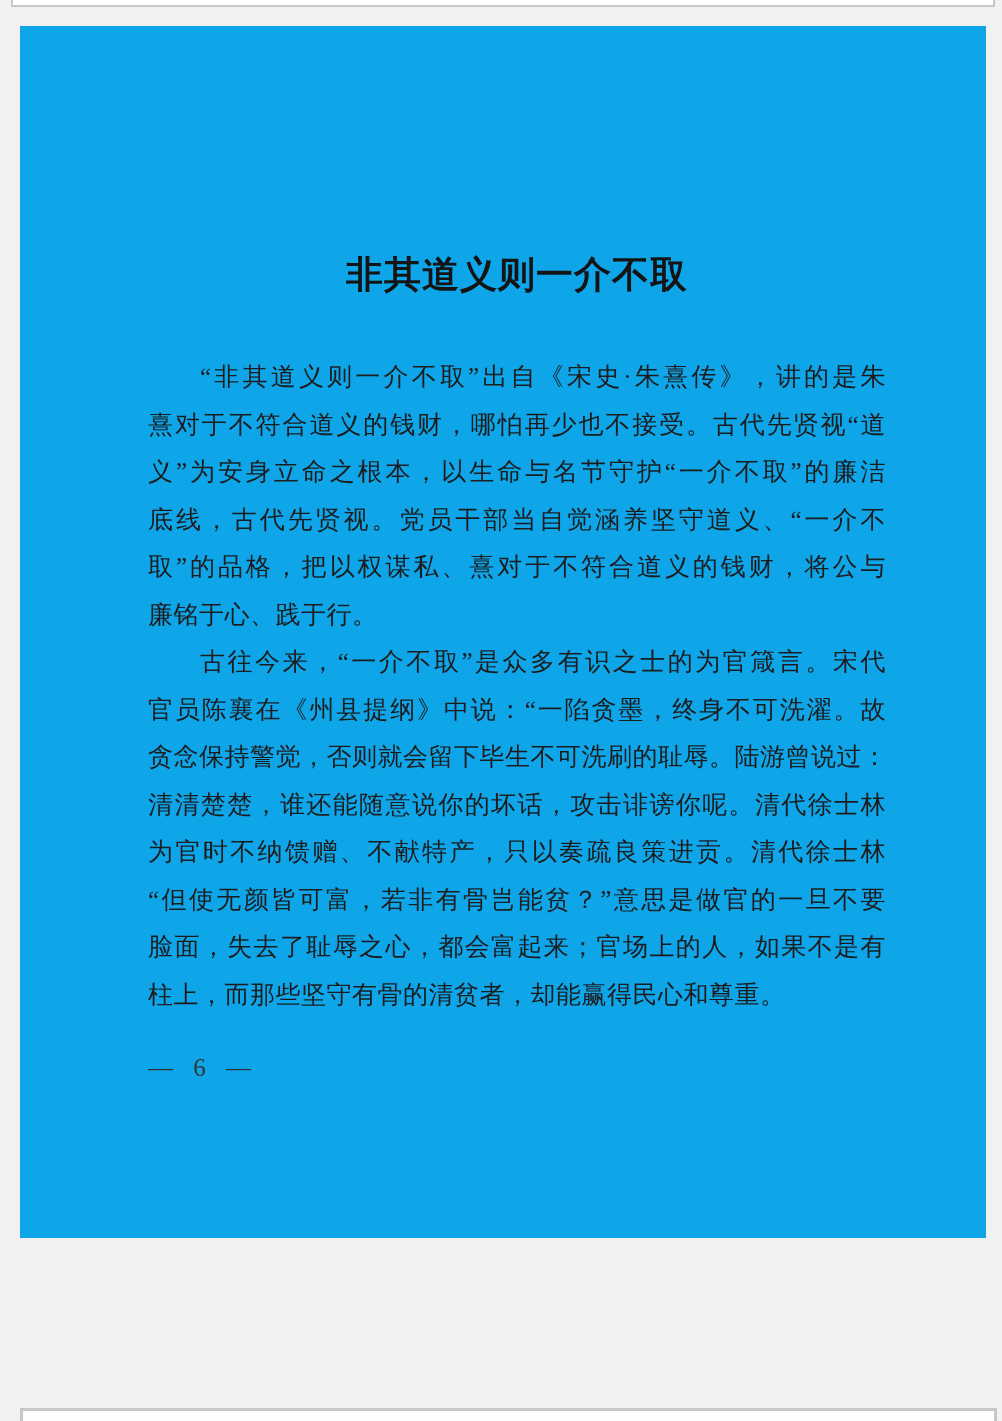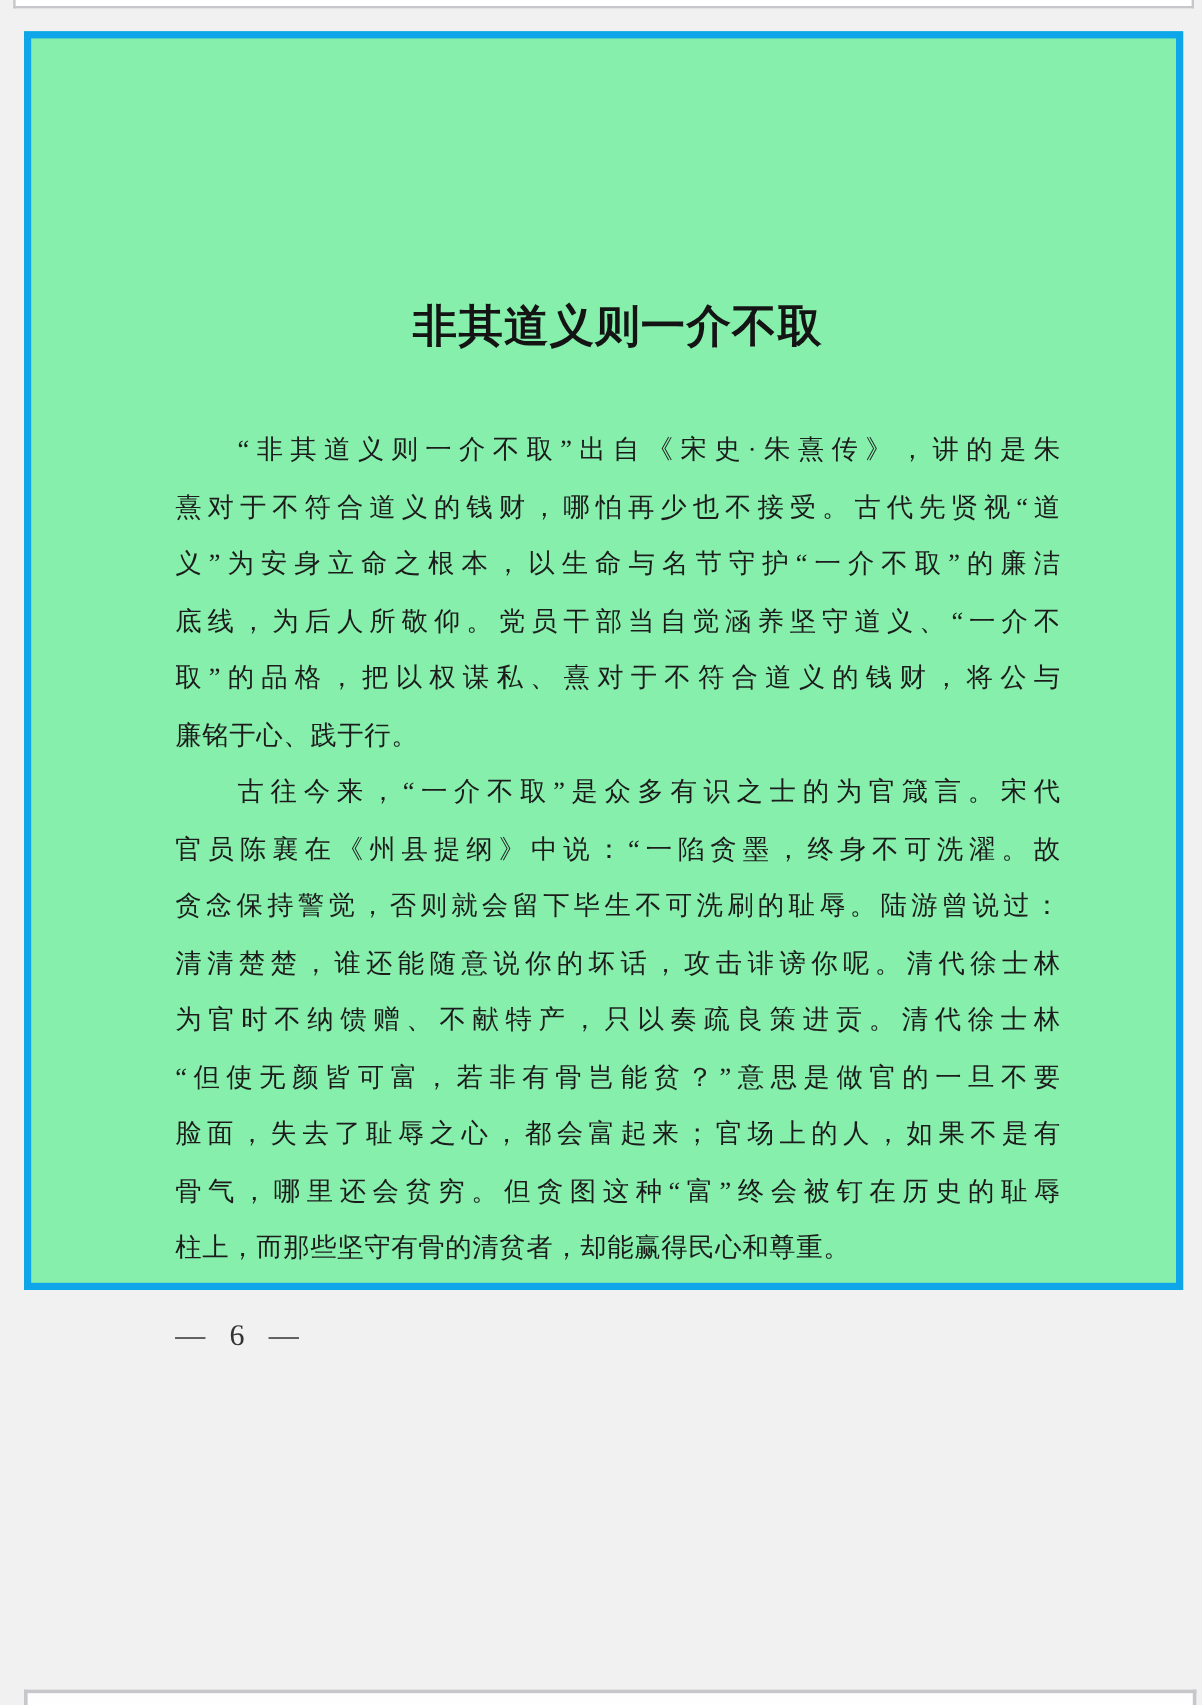--- a/index.html
+++ b/index.html
@@ -36,24 +36,24 @@
     background: #fefefe;
     border: 3px solid #c7c7cb;
     border-bottom: none;
   }
   
   .doc-page {
     position: absolute;
     left: 20px;
     top: 26px;
     width: 966px;
-    height: 1049px;
+    height: 1212px;
     box-sizing: border-box;
-    background: #86efac;
-    border: 6px solid #0ea5e9;
+    background: #0ea5e9;
+    border: 8px solid #0ea5e9;
   }
   .content {
     position: absolute;
     left: 120px;
     top: 0;
     width: 738px;
   }
   .doc-title {
     margin: 218px 0 0 0;
     text-align: center;
@@ -62,21 +62,21 @@
     font-weight: bold;
     letter-spacing: 1px;
     color: #141414;
     font-family: "Liberation Serif", "DejaVu Serif", serif;
   }
   .body-text {
     margin-top: 55px;
     color: #1c1c1c;
   }
   .line {
-    font-size: 22px;
+    font-size: 25px;
     line-height: 47.5px;
     white-space: nowrap;
     text-align: justify;
     text-align-last: justify;
     text-justify: inter-character;
     letter-spacing: 0.5px;
   }
   .line.indent {
     text-indent: 52px;
   }
@@ -99,31 +99,30 @@
   <div class="prev-page-edge"></div>
 
   <div class="doc-page">
     <div class="content">
       <h1 class="doc-title">非其道义则一介不取</h1>
 
       <div class="body-text">
           <div class="line indent">“非其道义则一介不取”出自《宋史·朱熹传》，讲的是朱</div>
           <div class="line">熹对于不符合道义的钱财，哪怕再少也不接受。古代先贤视“道</div>
           <div class="line">义”为安身立命之根本，以生命与名节守护“一介不取”的廉洁</div>
-          <div class="line">底线，为后人所敬仰。党员干部当自觉涵养坚守道义、“一介不</div>
+          <div class="line">底线，古代先贤视。党员干部当自觉涵养坚守道义、“一介不</div>
           <div class="line">取”的品格，把以权谋私、熹对于不符合道义的钱财，将公与</div>
           <div class="line end">廉铭于心、践于行。</div>
           <div class="line indent">古往今来，“一介不取”是众多有识之士的为官箴言。宋代</div>
           <div class="line">官员陈襄在《州县提纲》中说：“一陷贪墨，终身不可洗濯。故</div>
           <div class="line">贪念保持警觉，否则就会留下毕生不可洗刷的耻辱。陆游曾说过：</div>
           <div class="line">清清楚楚，谁还能随意说你的坏话，攻击诽谤你呢。清代徐士林</div>
           <div class="line">为官时不纳馈赠、不献特产，只以奏疏良策进贡。清代徐士林</div>
           <div class="line">“但使无颜皆可富，若非有骨岂能贫？”意思是做官的一旦不要</div>
           <div class="line">脸面，失去了耻辱之心，都会富起来；官场上的人，如果不是有</div>
-          <div class="line">骨气，哪里还会贫穷。但贪图这种“富”终会被钉在历史的耻辱</div>
           <div class="line end">柱上，而那些坚守有骨的清贫者，却能赢得民心和尊重。</div>
         </div>
 
       <div class="page-number">— 6 —</div>
     </div>
   </div>
 
   <div class="next-page-edge"></div>
 
 </div>

